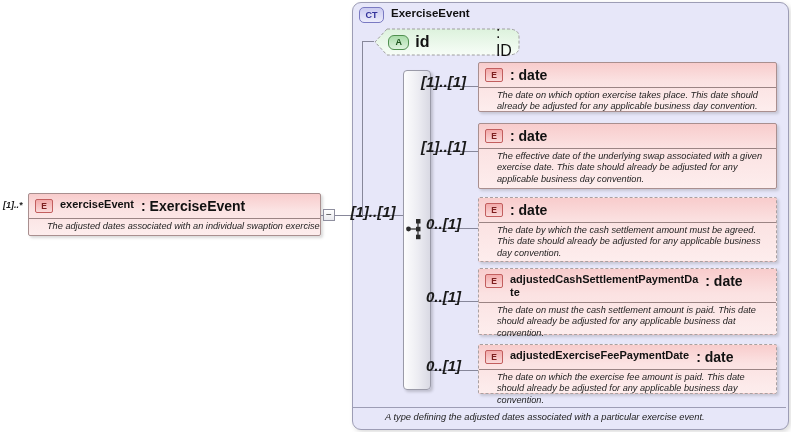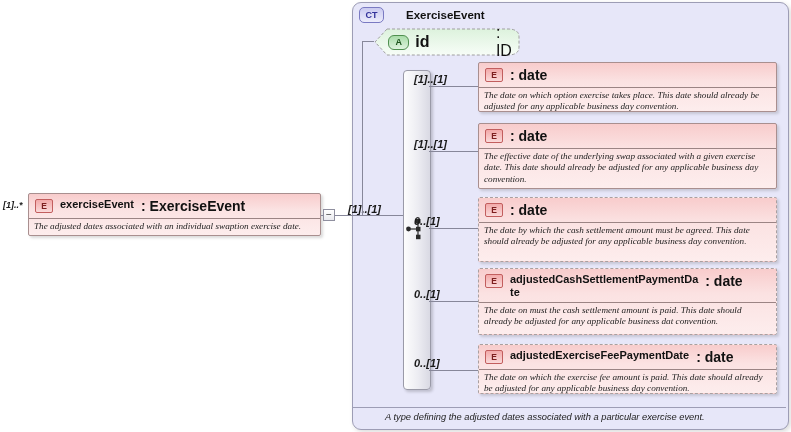--- a/index.html
+++ b/index.html
@@ -1,21 +1,21 @@
 <!DOCTYPE html>
 <html><head>
 <meta charset="utf-8">
 <style>
   html,body{margin:0;padding:0;background:#fff;font-family:"Liberation Sans",sans-serif;}
   .stage{position:relative;width:791px;height:432px;background:#ffffff;overflow:hidden;}
 
   
   .ct{position:absolute;left:352px;top:2px;width:435px;height:426px;background:#e7e7f9;
       border:1px solid #9d9db5;border-radius:9px;box-shadow:2px 2px 5px rgba(0,0,0,.15);}
-  .ct-header{position:absolute;left:359px;top:7px;display:flex;align-items:center;gap:22px;}
+  .ct-header{position:absolute;left:359px;top:7px;display:flex;align-items:flex-start;gap:7px;}
   .ct-badge{display:inline-flex;align-items:center;justify-content:center;width:23px;height:14px;
       border:1px solid #7a7ac2;border-radius:5px;background:linear-gradient(180deg,#cacaf0,#ecECfb);
       color:#32329a;font-size:9px;font-weight:bold;}
   .ct-title{font-size:11.5px;font-weight:bold;color:#111;}
   .ct-sep{position:absolute;left:353px;top:407px;width:433px;height:1px;background:#9d9db5;}
   .ct-doc{position:absolute;left:360px;top:412px;width:422px;font-size:9.3px;font-style:italic;color:#222;margin-left:25px;}
 
   
   .attr{position:absolute;left:374px;top:28px;width:146px;height:28px;}
   .attr svg{position:absolute;left:0;top:0;}
@@ -36,28 +36,28 @@
   .ebox{position:absolute;display:flex;flex-direction:column;
       background:linear-gradient(180deg,#f8cccc 0%,#fbe2e2 38%,#fdeded 100%);
       border:1px solid #a98f8f;border-radius:2px;box-shadow:2px 2px 3px rgba(0,0,0,.15);box-sizing:border-box;}
   .ebox.dashed{border:1px dashed #a9a0a0;}
   .ebox-title{display:flex;align-items:flex-start;gap:7px;padding:4px 6px 2px 6px;}
   .e-badge{display:inline-flex;flex:none;align-items:center;justify-content:center;width:16px;height:12px;
       margin-top:1px;border:1px solid #c25e5e;border-radius:2px;
       background:linear-gradient(180deg,#f2a9a9,#fadada);color:#7c1f1f;font-size:8.5px;font-weight:bold;}
   .ename{font-size:11px;font-weight:bold;color:#111;white-space:pre-line;line-height:1.18;}
   .etype{font-size:14px;font-weight:bold;color:#111;white-space:nowrap;line-height:1.18;}
-  .edoc{flex:1;border-top:1px solid #9b8484;margin-top:1px;padding:2px 5px 2px 5px;
-      font-size:9.2px;font-style:italic;color:#1c1c1c;line-height:1.25;font-family:Liberation Serif, serif;}
+  .edoc{flex:1;border-top:1px solid #9b8484;margin-top:1px;padding:2px 5px 2px 18px;
+      font-size:9.2px;font-style:italic;color:#1c1c1c;line-height:1.25;}
   .edoc.oneline{white-space:nowrap;overflow:hidden;}
 
   
   .hline{position:absolute;height:1px;background:#87879a;}
   .vline{position:absolute;width:1px;background:#87879a;}
-  .card{position:absolute;font-size:11px;font-weight:bold;font-style:italic;color:#1a1a1a;text-align:left;}
+  .card{position:absolute;font-size:15px;font-weight:bold;font-style:italic;color:#1a1a1a;text-align:center;}
   .card-left{position:absolute;font-size:9px;font-weight:bold;font-style:italic;color:#1a1a1a;}
   .toggle{position:absolute;left:323px;top:209px;width:12px;height:12px;box-sizing:border-box;
       border:1px solid #8f8f9f;background:linear-gradient(180deg,#ffffff,#e9e9ee);
       color:#333;font-size:10px;line-height:9px;text-align:center;cursor:pointer;}
 </style>
 </head>
 <body>
 
 <div class="stage">
 

